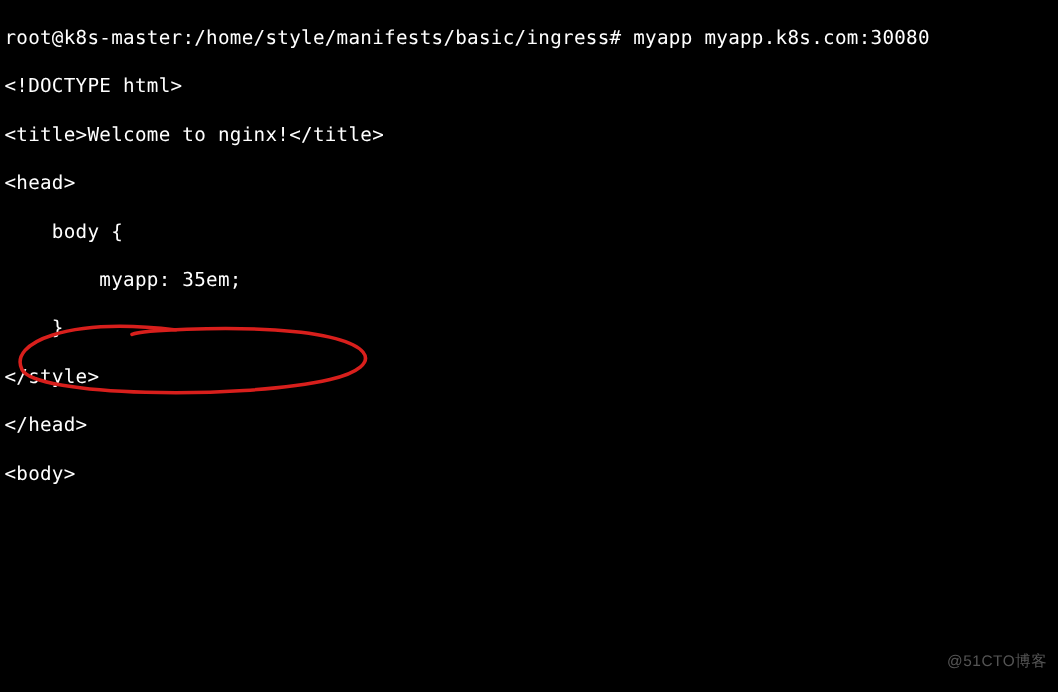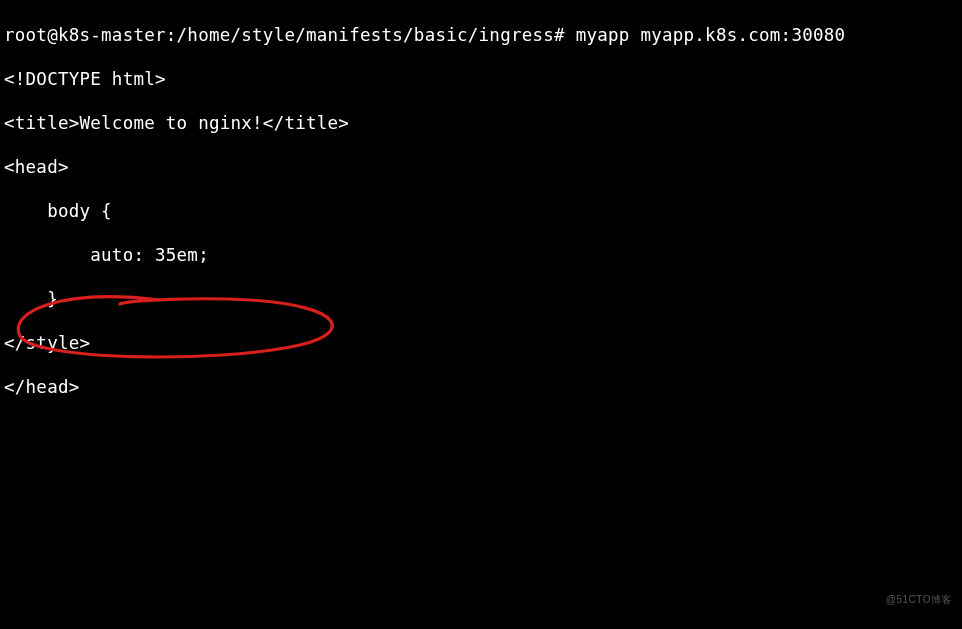--- a/index.html
+++ b/index.html
@@ -20,44 +20,45 @@
   .terminal {
     padding: 2px 4px;
     white-space: pre;
     letter-spacing: 0.25px;
   }
   .watermark {
     position: absolute;
     right: 10px;
     bottom: 18px;
     color: #9a9a9a;
-    font-size: 10px;
+    font-size: 14px;
     font-family: Arial, sans-serif;
     opacity: 0.55;
     letter-spacing: 0.5px;
     text-align: right;
   }
   .circle-annot {
     position: absolute;
     pointer-events: none;
   }
 </style>
 </head>
 <body>
 
 <div class="terminal">
 <div><span>root@k8s-master</span><span>:/home/style/manifests/basic/ingress#</span><span> myapp myapp.k8s.com:30080</span></div>
 <div>&lt;!DOCTYPE html&gt;</div>
 <div>&lt;title&gt;Welcome to nginx!&lt;/title&gt;</div>
 <div>&lt;head&gt;</div>
 <div>    body {</div>
-<div>        auto: 35em;</div>
+<div>        myapp: 35em;</div>
 <div>    }</div>
 <div>&lt;/style&gt;</div>
 <div>&lt;/head&gt;</div>
+<div>&lt;body&gt;</div>
 
 
 
 
 
 
 
 
 
 

